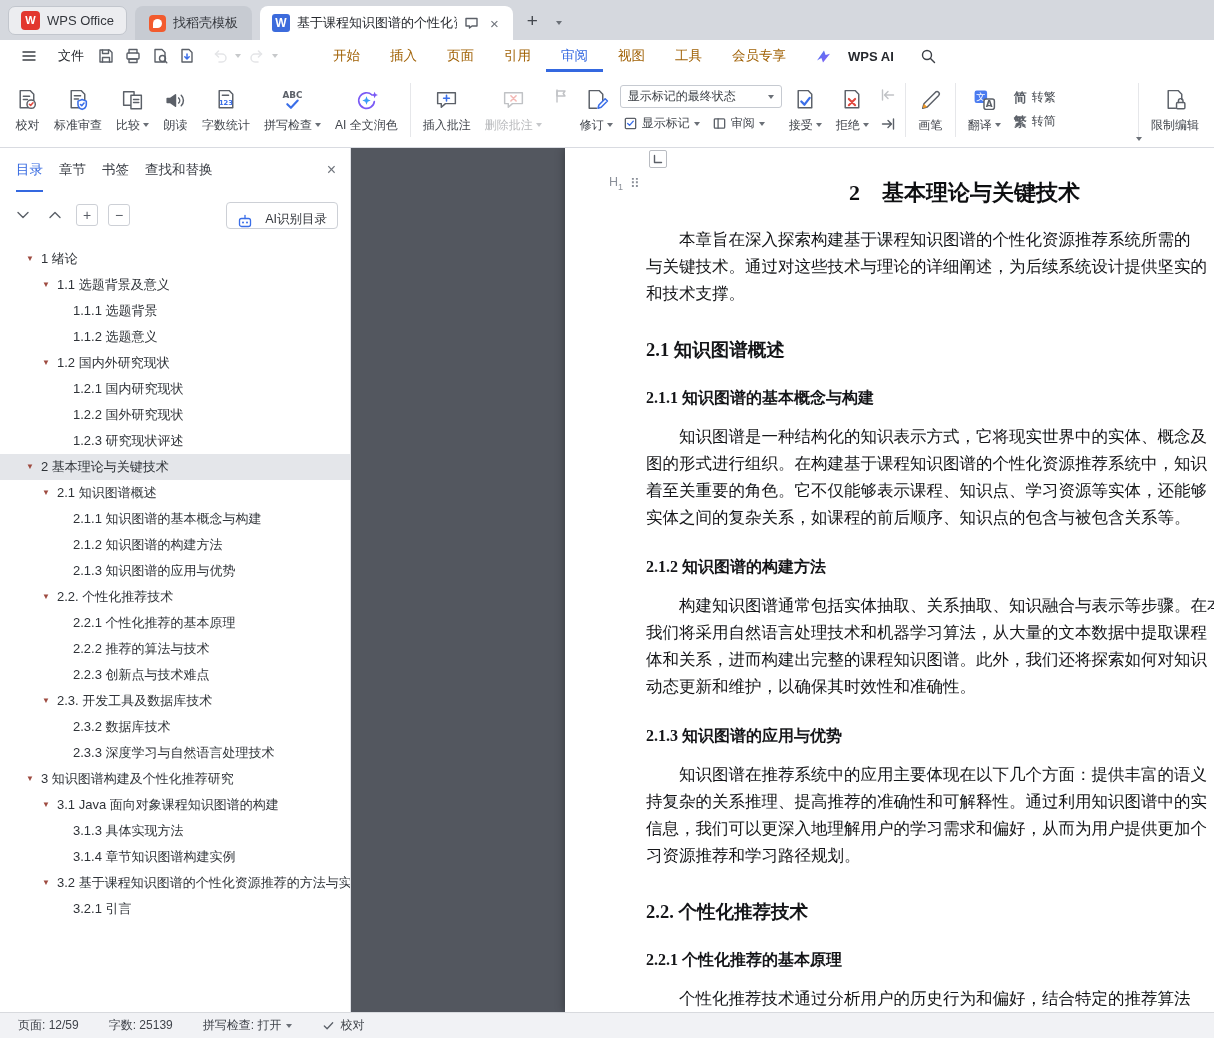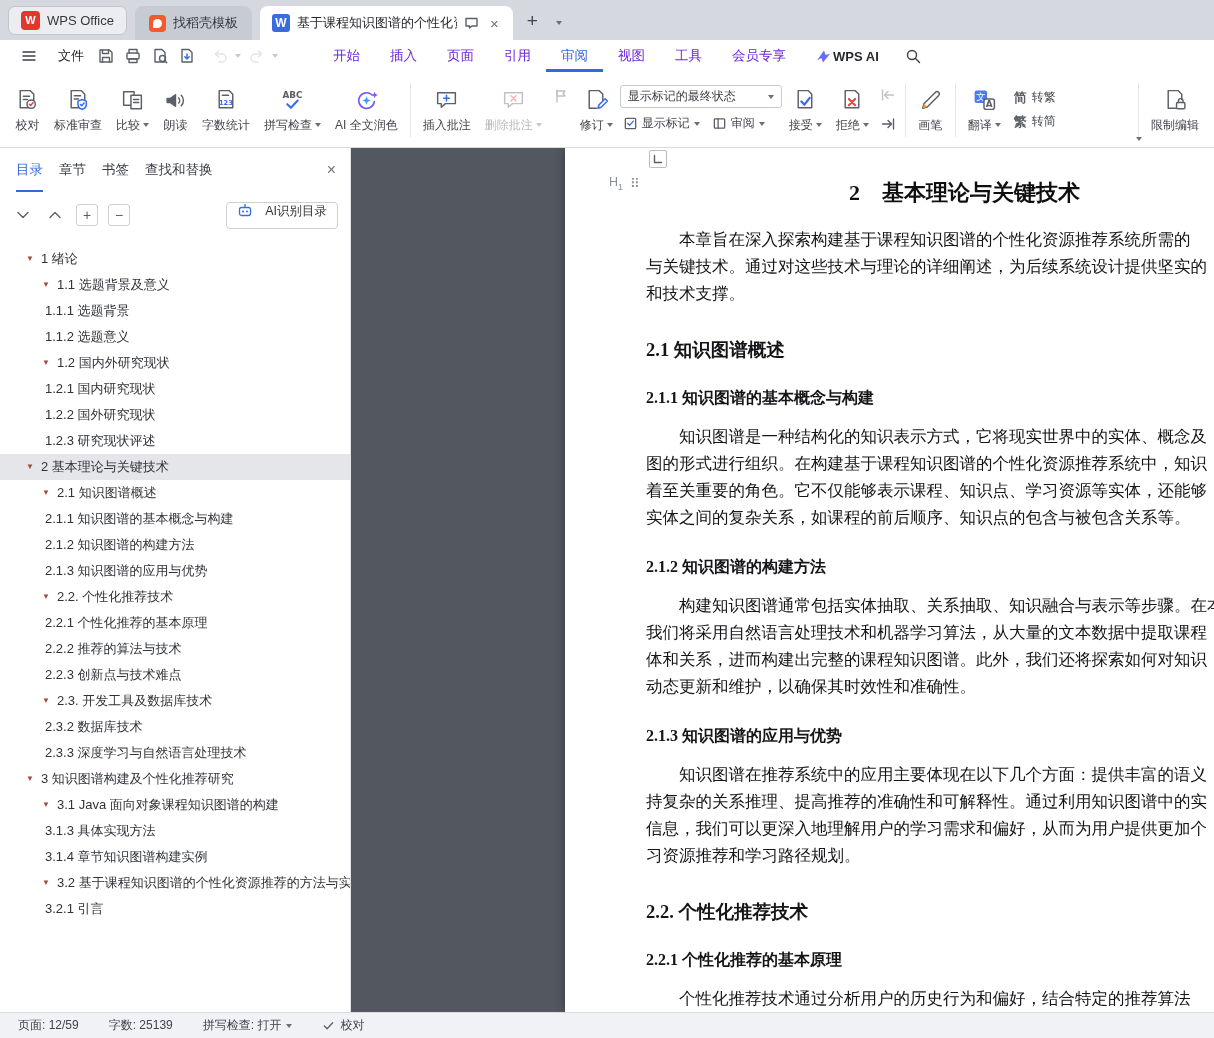--- a/index.html
+++ b/index.html
@@ -31,23 +31,23 @@
 .tab-close{color:#6f747c;font-size:15px;line-height:1;padding:2px 4px}
 .tab-add{align-self:center;font-size:19px;color:#43474e;padding:0 6px;line-height:1}
 .tab-caret{align-self:center;padding:0 4px}
 
 
 .menubar{height:32px;background:#fff;display:flex;align-items:center;padding:0 14px;flex:none}
 .file-btn{display:flex;align-items:center;gap:22px;color:#26292e;padding:0 8px;height:26px;border-radius:3px}
 .qicon{width:25px;height:24px;display:flex;align-items:center;justify-content:center;border-radius:3px;margin:0 1px}
 .undo-wrap{display:flex;align-items:center;margin-left:6px;gap:2px}
 .menus{display:flex;align-items:center;margin-left:40px}
-.menu-item{padding:0 15px;height:32px;line-height:32px;color:#6d28d9;font-size:13.5px;white-space:nowrap}
+.menu-item{padding:0 15px;height:32px;line-height:32px;color:#a16207;font-size:13.5px;white-space:nowrap}
 .menu-item.active{color:#3468e0;box-shadow:inset 0 -3px 0 #3468e0}
-.wpsai{display:flex;align-items:center;gap:1px;margin-left:14px;font-weight:bold;color:#26292e}
+.wpsai{display:flex;align-items:center;gap:16px;margin-left:14px;font-weight:bold;color:#26292e}
 .search-btn{margin-left:26px;display:flex;align-items:center}
 
 
 .ribbon{height:76px;background:#fff;border-bottom:1px solid #d9dbe1;display:flex;align-items:center;padding:0 8px;position:relative;flex:none}
 .rbtn{display:flex;flex-direction:column;align-items:center;justify-content:center;gap:6px;padding:4px 7px;height:66px;border-radius:4px;color:#41454c;font-size:12px;white-space:nowrap}
 .rbtn .lab{display:flex;align-items:center;gap:3px;line-height:1}
 .ric{width:25px;height:25px}
 .rsep{width:1px;height:54px;background:#e6e7ea;margin:0 5px;flex:none}
 .rcol{display:flex;flex-direction:column;justify-content:center;gap:5px}
 .flag-col{height:66px;display:flex;flex-direction:column;align-items:center;padding-top:7px}
@@ -65,26 +65,26 @@
 
 
 .sidebar{width:351px;flex:none;background:#fff;border-right:1px solid #dfe1e6;display:flex;flex-direction:column;min-height:0}
 .sb-tabs{height:44px;flex:none;display:flex;align-items:center;padding:0 16px;gap:16px;position:relative;font-size:13.5px}
 .sb-tab{color:#3a3e45;height:44px;line-height:44px;white-space:nowrap}
 .sb-tab.active{color:#3468e0;box-shadow:inset 0 -2px 0 #3468e0}
 .sb-close{position:absolute;right:14px;top:0;height:44px;display:flex;align-items:center;color:#6f747c;font-size:16px}
 .sb-tools{height:46px;flex:none;display:flex;align-items:center;padding:0 12px;gap:10px}
 .sb-nav{width:22px;height:22px;display:flex;align-items:center;justify-content:center;border-radius:3px}
 .sb-sq{width:22px;height:22px;border:1px solid #cdd0d6;border-radius:3px;display:flex;align-items:center;justify-content:center;color:#585d66;font-size:14px;line-height:1}
-.ai-btn{margin-left:auto;display:flex;align-items:flex-start;gap:12px;border:1px solid #cdd0d6;border-radius:4px;height:27px;padding:0 10px;font-size:12.5px;color:#33363c;background:#fff}
+.ai-btn{margin-left:auto;display:flex;align-items:flex-end;gap:12px;border:1px solid #cdd0d6;border-radius:4px;height:27px;padding:0 10px;font-size:12.5px;color:#33363c;background:#fff}
 .toc{flex:1;overflow:hidden;padding-top:8px}
 .toc-row{height:26px;display:flex;align-items:center;font-size:13px;color:#2f3338;white-space:nowrap;overflow:hidden}
 .toc-row.lv1{padding-left:26px}
 .toc-row.lv2{padding-left:42px}
-.toc-row.lv3{padding-left:30px}
+.toc-row.lv3{padding-left:58px}
 .toc-row.sel{background:#e4e6ea}
 .toc-tri{width:10px;min-width:10px;margin-right:5px;font-size:8px;color:#9e4b40;line-height:1}
 .toc-label{overflow:hidden}
 
 
 .docarea{flex:1;position:relative;background:#53575f;overflow:hidden;min-width:0}
 .page{position:absolute;left:214px;top:0;width:800px;height:100%;background:#fff;box-shadow:0 0 9px rgba(0,0,0,.35)}
 .corner-widget{position:absolute;left:84px;top:2px;width:18px;height:18px;background:#fff;border:1px solid #b9bcc2;border-radius:2px;display:flex;align-items:center;justify-content:center}
 .h1-widget{position:absolute;left:44px;top:27px;display:flex;align-items:center;gap:7px;color:#8b9099;font-size:12.5px}
 .h1-widget sub{font-size:9px}

